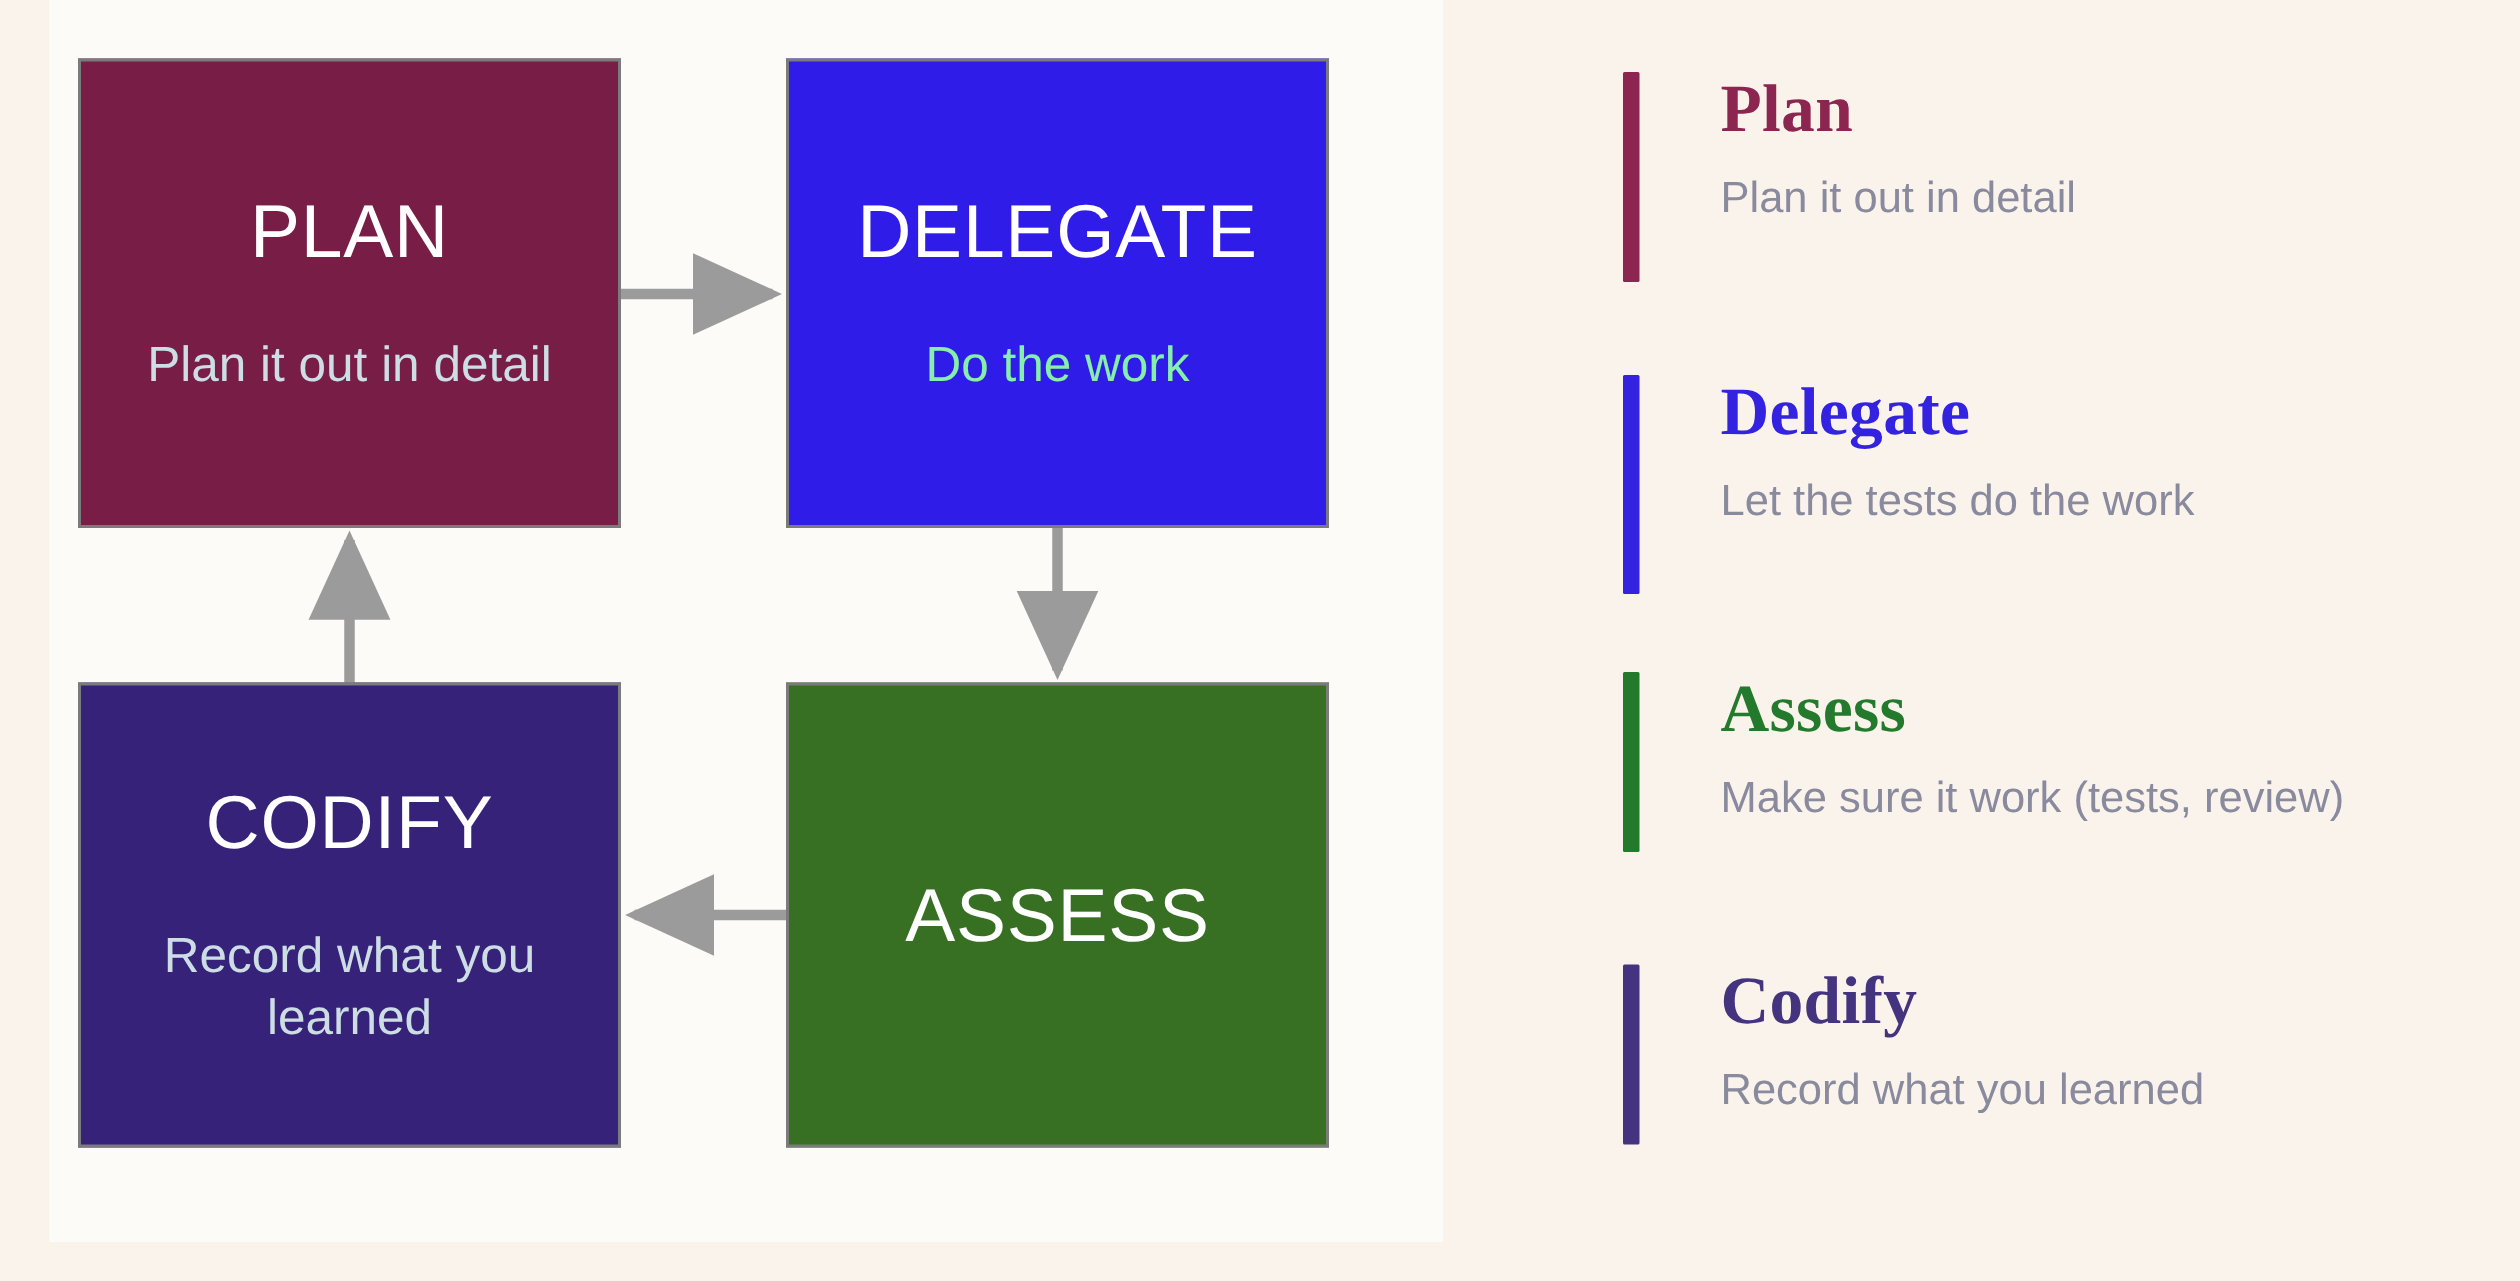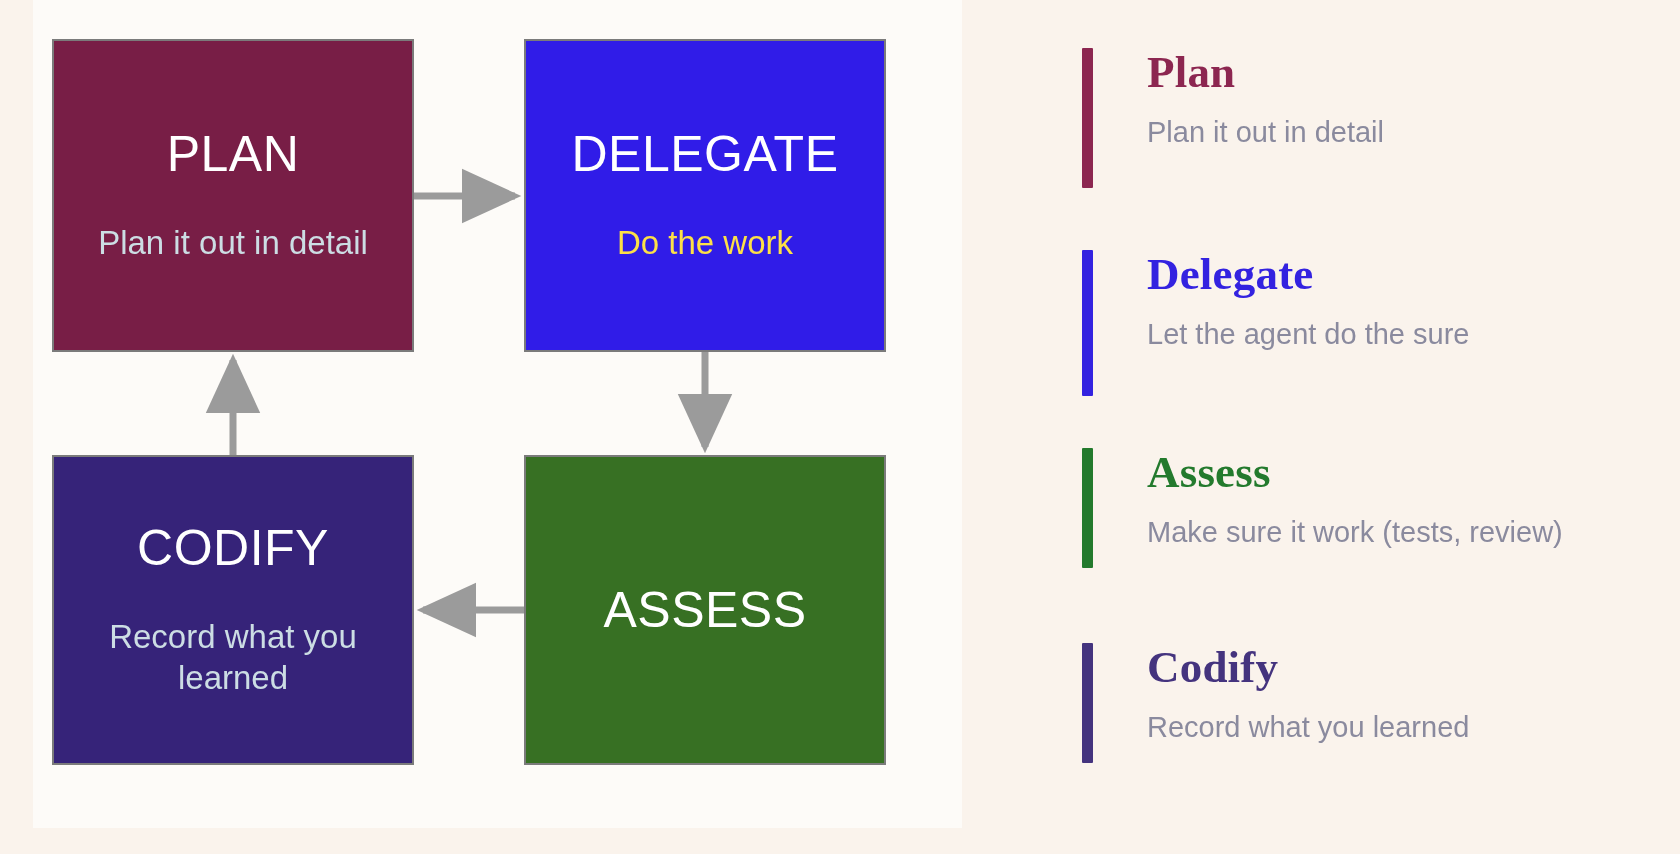--- a/index.html
+++ b/index.html
@@ -59,21 +59,21 @@
     line-height: 1.25;
     color: #cfdde4;
     max-width: 86%;
   }
   .node-plan     { left: 19px;  top: 39px;  width: 362px; height: 313px; background: #781e46; }
   .node-delegate { left: 491px; top: 39px;  width: 362px; height: 313px; background: #301ce8; }
   .node-codify   { left: 19px;  top: 455px; width: 362px; height: 310px; background: #362379; }
   .node-assess   { left: 491px; top: 455px; width: 362px; height: 310px; background: #377023; }
 
   .node-delegate .node-sub,
-  .node-assess   .node-sub { color: #fde047; }
+  .node-assess   .node-sub { color: #86efac; }
   .node-plan     .node-sub { color: #ccdde4; }
   .node-codify   .node-sub { color: #ccdde4; }
 
   svg.arrows {
     position: absolute;
     left: 0;
     top: 0;
     width: 929px;
     height: 828px;
     pointer-events: none;
@@ -181,21 +181,21 @@
       <div class="legend-text">
         <div class="legend-title" style="color:#8c2650">Plan</div>
         <div class="legend-desc">Plan it out in detail</div>
       </div>
     </div>
 
     <div class="legend-item legend-item-1">
       <div class="legend-bar" style="background:#3322e0"></div>
       <div class="legend-text">
         <div class="legend-title" style="color:#3322e0">Delegate</div>
-        <div class="legend-desc">Let the agent do the sure</div>
+        <div class="legend-desc">Let the tests do the work</div>
       </div>
     </div>
 
     <div class="legend-item legend-item-2">
       <div class="legend-bar" style="background:#237a2d"></div>
       <div class="legend-text">
         <div class="legend-title" style="color:#237a2d">Assess</div>
         <div class="legend-desc">Make sure it work (tests, review)</div>
       </div>
     </div>

